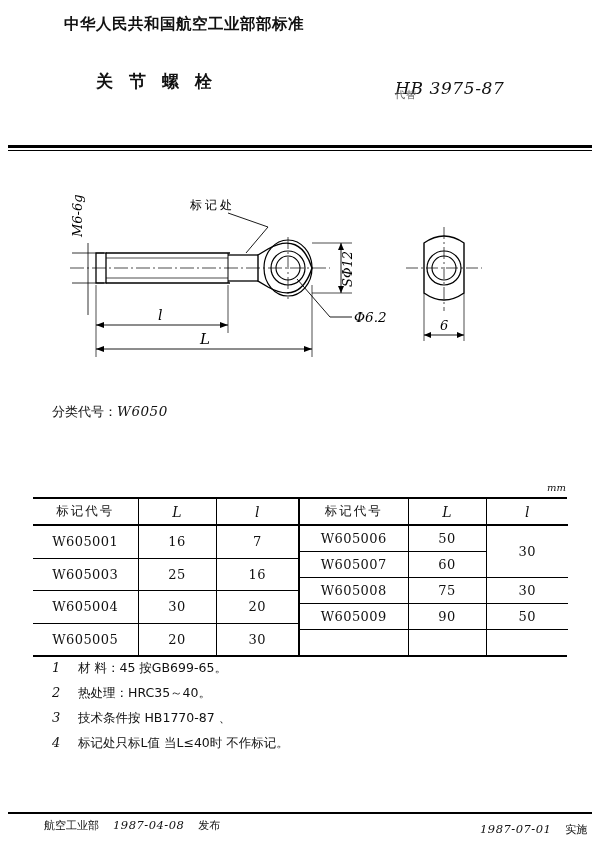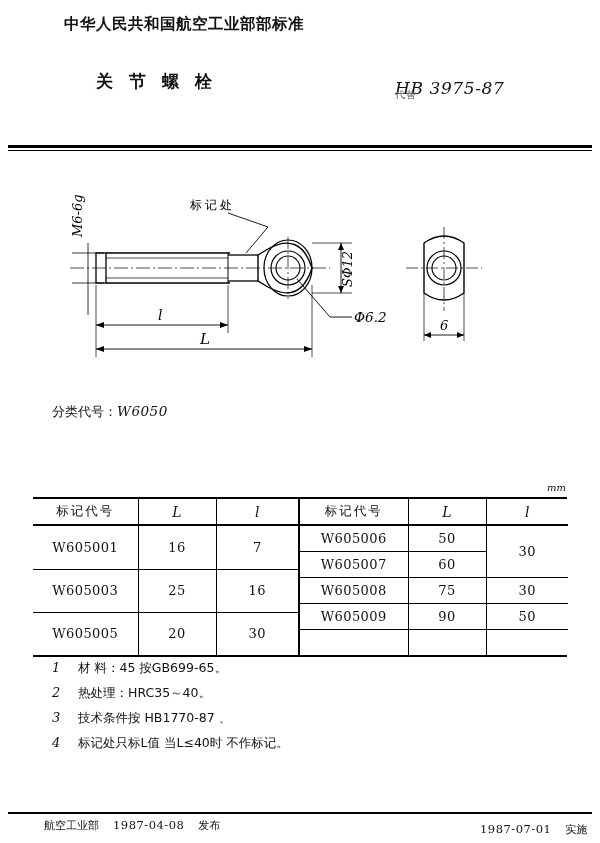--- a/index.html
+++ b/index.html
@@ -124,21 +124,21 @@
     position:absolute;left:8px;right:8px;top:812px;
     height:0;border-top:2px solid #000;
   }
   .footer{
     position:absolute;left:8px;right:8px;top:818px;
     height:22px;font-size:11.5px;
   }
   .footer .fl{position:absolute;left:36px;top:0;white-space:nowrap;}
   .footer .fr{position:absolute;left:472px;top:4px;white-space:nowrap;}
   .footer .cn{font-family:Liberation Sans, sans-serif;font-size:11px;}
-  .footer .dt{font-family:"DejaVu Serif","Liberation Serif",serif;letter-spacing:.5px;}
+  .footer .dt{font-family:"DejaVu Serif","Liberation Serif",serif;font-style:italic;letter-spacing:.5px;}
   .sp{display:inline-block;width:14px;}
 </style>
 </head>
 <body>
 
 <div class="page">
 
   <div class="std-org">中华人民共和国航空工业部部标准</div>
   <div class="std-no">HB 3975-87</div>
   <div class="doc-title">关节螺栓</div>
@@ -255,20 +255,25 @@
       <tbody>
           <tr>
             <td>W605001</td>
             <td>16</td>
             <td>7</td>
           </tr>
           <tr>
             <td>W605003</td>
             <td>25</td>
             <td>16</td>
+          </tr>
+          <tr>
+            <td>W605004</td>
+            <td>30</td>
+            <td>20</td>
           </tr>
           <tr>
             <td>W605005</td>
             <td>20</td>
             <td>30</td>
           </tr>
         </tbody>
     </table>
 
     <table class="tbl right">

